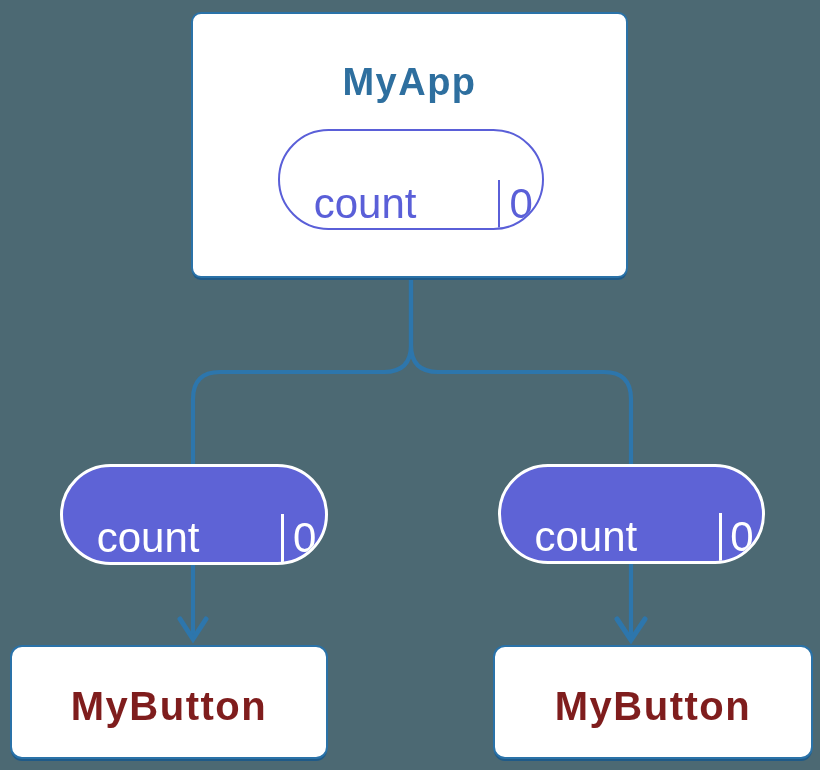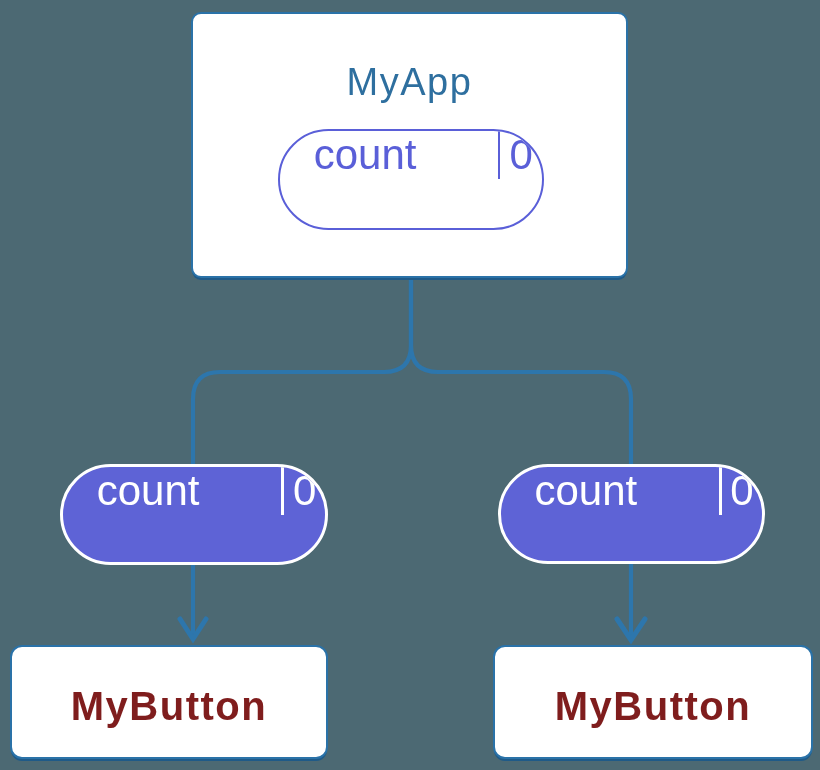--- a/index.html
+++ b/index.html
@@ -45,21 +45,21 @@
     border-radius: 10px;
   }
   .root-title {
     position: absolute;
     top: 44px; left: 0;
     width: 100%;
     height: 48px;
     line-height: 48px;
     text-align: center;
     font-size: 38px;
-    font-weight: normal;
+    font-weight: bold;
     letter-spacing: 1.5px;
     color: #2E6F9F;
   }
   .button-card {
     top: 645px;
     height: 114px;
     border-radius: 12px;
     display: flex;
     align-items: center;
     justify-content: center;
@@ -69,21 +69,21 @@
   .button-card-right { left: 493px; width: 320px; }
   .button-title {
     font-size: 40px;
     font-weight: bold;
     letter-spacing: 1.5px;
     color: #7f1d1d;
   }
   .pill {
     box-sizing: border-box;
     display: flex;
-    align-items: flex-start;
+    align-items: flex-end;
     border-radius: 52px;
     overflow: hidden;
     z-index: 1;
     font-size: 42px;
     gap: 48px;
   }
   .pill-cell {
     display: flex;
     align-items: center;
     justify-content: center;

